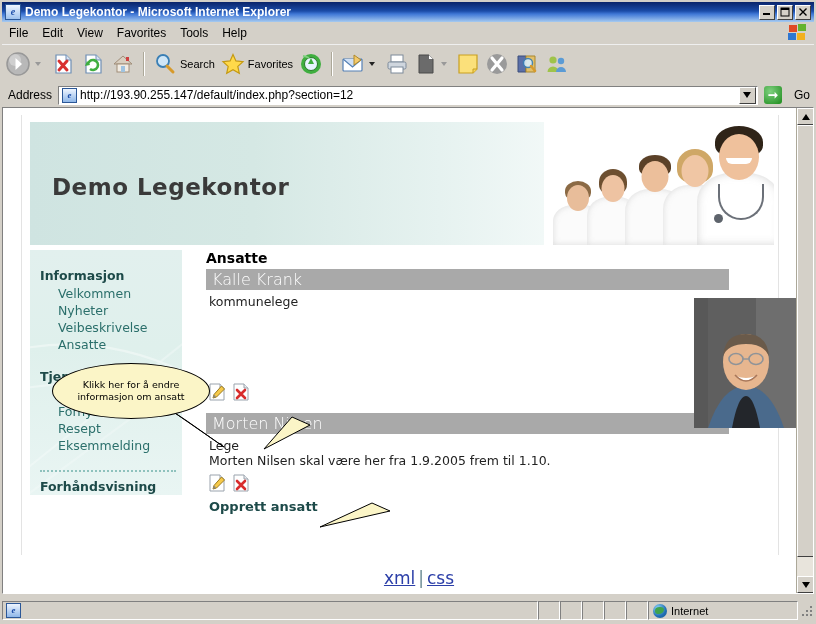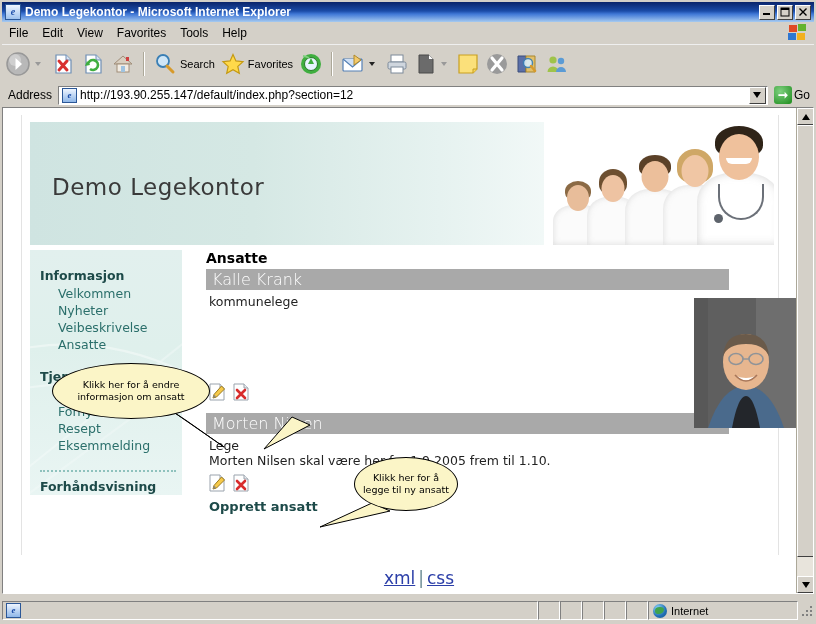--- a/index.html
+++ b/index.html
@@ -114,21 +114,21 @@
     background:#d4d0c8; border:1px solid; border-color:#fff #404040 #404040 #fff;
     display:flex; align-items:center; justify-content:center; box-sizing:border-box;
   }
   .go-btn { display:flex; align-items:center; padding:0 4px 0 6px; }
   .go-arrow {
     width:18px;height:18px;border-radius:3px;
     background: radial-gradient(circle at 35% 30%, #7fd07f, #1c8b1c);
     display:flex;align-items:center;justify-content:center;
     color:#fff;font-size:12px;font-weight:bold;
   }
-  .go-lbl { font-size:12px; color:#000; margin-left:2px; }
+  .go-lbl { font-size:12px; color:#000; margin-left:12px; }
 
   
   .viewport {
     position: absolute; left: 2px; top: 107px; width: 812px; height: 487px;
     background: #ffffff;
     border: 1px solid; border-color:#808080 #fff #fff #808080;
     box-sizing: border-box;
     overflow: hidden;
   }
   .page {
@@ -145,21 +145,21 @@
 
   
   .site-header {
     position:absolute; left:8px; top:7px; width:744px; height:123px;
     background: linear-gradient(to right, #cfe4e1 0%, #d5e8e4 30%, #e6f2f0 55%, #f6fbfa 75%, #ffffff 88%, #ffffff 100%);
     overflow:hidden;
   }
   .site-title {
     position:absolute; left:22px; top:52px;
     font-size:23px; color:#3a3a3a; letter-spacing:0.5px;
-    font-family:"DejaVu Sans", sans-serif; font-weight:400;
+    font-family:"DejaVu Sans", sans-serif; font-weight:700;
   }
   
   .staff-photo {
     position:absolute; right:0; top:0; width:230px; height:123px;
     background:#ffffff; overflow:hidden;
   }
   .person { position:absolute; bottom:0; }
   .person .head { border-radius:50%; position:absolute; left:50%; transform:translateX(-50%); }
   .person .hair { position:absolute; left:50%; transform:translateX(-50%); border-radius:50% 50% 40% 40%; }
   .person .body {
@@ -629,21 +629,20 @@
         <div class="callout" style="left:252px; top:258px; width:140px; height:72px;">
           <svg width="150" height="80" viewBox="0 0 150 80">
             <path d="M18 44 L-10 76 L36 52 Z" fill="#fbf5c7" stroke="#000" stroke-width="1"></path>
           </svg>
         </div>
 
         <div class="callout" style="left:332px; top:342px; width:118px; height:72px;">
           <svg width="130" height="80" viewBox="0 0 130 80">
             <path d="M18 46 L-34 70 L36 54 Z" fill="#fbf5c7" stroke="#000" stroke-width="1"></path>
           </svg>
-          <div class="bubble" style="position:absolute;left:0;top:0;width:104px;height:54px;">Klikk her for å legge til ny ansatt</div>
         </div>
 
       </div>
     </div>
 
     <div class="vscroll">
       <div class="vs-btn">
         <svg width="8" height="6" viewBox="0 0 8 6">
             <path d="M4 0 L8 6 L0 6 Z" fill="#000"></path>
           </svg>

